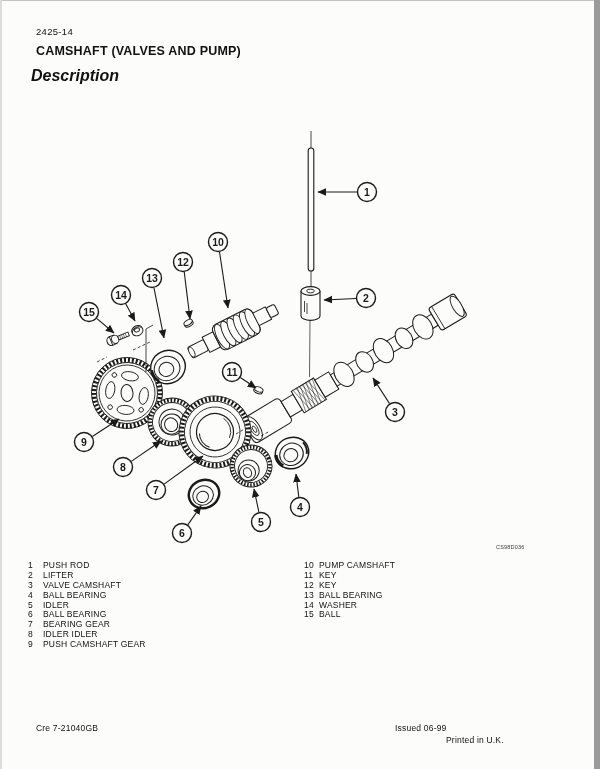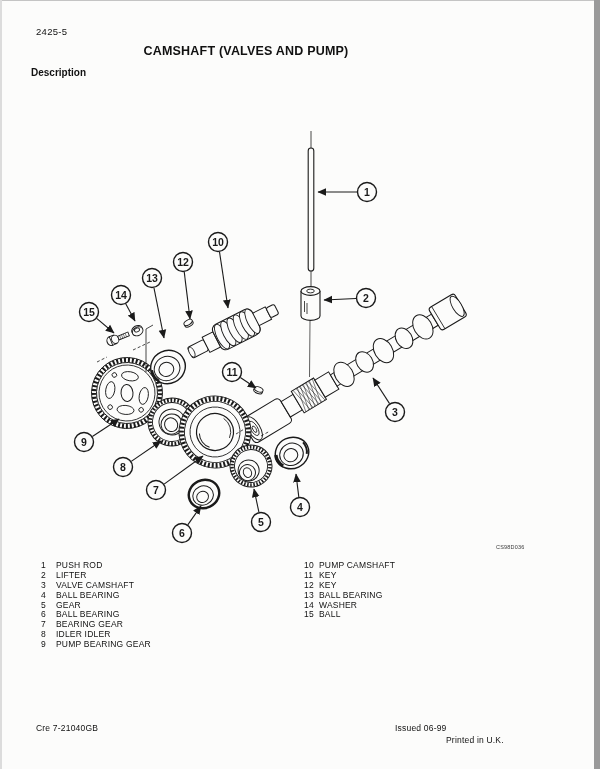--- a/index.html
+++ b/index.html
@@ -8,50 +8,50 @@
     background:#fcfcfb;
     font-family:"Liberation Sans", sans-serif;
     color:#111;
   }
   
   .edge-right{position:absolute;top:0;right:0;width:6px;height:769px;background:#9a9a9a;}
   .edge-left{position:absolute;top:0;left:0;width:2px;height:769px;background:#dcdcdc;}
   .edge-top{position:absolute;top:0;left:0;width:600px;height:1px;background:#c4c4c4;}
 
   .page-number{position:absolute;left:36px;top:26px;font-size:9.5px;letter-spacing:.3px;}
-  .doc-title{position:absolute;left:36px;top:44px;width:420px;text-align:center;
+  .doc-title{position:absolute;left:36px;top:44px;width:420px;text-align:left;
     font-size:12.5px;font-weight:bold;letter-spacing:.2px;}
-  .section-heading{position:absolute;left:31px;top:67px;font-size:10px;font-weight:bold;}
+  .section-heading{position:absolute;left:31px;top:67px;font-size:16px;font-weight:bold;font-style:italic;}
 
   .figure-wrap{position:absolute;left:0;top:0;width:600px;height:769px;}
   svg{position:absolute;left:0;top:0;}
   .ink{stroke:#1a1a1a;fill:none;}
   .part{stroke:#1a1a1a;fill:#fcfcfb;}
 
   .figure-code{position:absolute;left:496px;top:544px;font-size:5.5px;color:#3a3a3a;letter-spacing:.2px;}
 
   .parts-list{position:absolute;top:561px;font-size:8.5px;letter-spacing:.2px;}
   .parts-list .row{height:9.9px;line-height:9.9px;white-space:nowrap;}
   .parts-list .num{display:inline-block;width:15px;}
-  .pl-left{left:41px;}
+  .pl-left{left:28px;}
   .pl-right{left:304px;}
 
   .footer{position:absolute;top:723px;left:0;width:600px;font-size:8.5px;letter-spacing:.2px;}
   .footer .f-left{position:absolute;left:36px;}
   .footer .f-issued{position:absolute;left:395px;}
   .footer .f-printed{position:absolute;left:446px;margin-top:12px;}
 </style>
 </head>
 <body>
 
 <div class="edge-top"></div>
 <div class="edge-left"></div>
 <div class="edge-right"></div>
 
-<div class="page-number">2425-5</div>
+<div class="page-number">2425-14</div>
 <div class="doc-title">CAMSHAFT (VALVES AND PUMP)</div>
 <div class="section-heading">Description</div>
 
 <div class="figure-wrap">
 <svg width="600" height="769" viewBox="0 0 600 769">
   <defs>
     <marker id="arw" markerWidth="9" markerHeight="8" refX="7.5" refY="4" orient="auto">
       <path d="M0,0.5 L8,4 L0,7.5 z" fill="#1a1a1a"></path>
     </marker>
   </defs>
@@ -255,25 +255,25 @@
 </svg>
 </div>
 
 <div class="figure-code">CS98D036</div>
 
 <div class="parts-list pl-left" id="plist-left">
     <div class="row"><span class="num">1</span><span>PUSH ROD</span></div>
     <div class="row"><span class="num">2</span><span>LIFTER</span></div>
     <div class="row"><span class="num">3</span><span>VALVE CAMSHAFT</span></div>
     <div class="row"><span class="num">4</span><span>BALL BEARING</span></div>
-    <div class="row"><span class="num">5</span><span>GEAR</span></div>
+    <div class="row"><span class="num">5</span><span>IDLER</span></div>
     <div class="row"><span class="num">6</span><span>BALL BEARING</span></div>
     <div class="row"><span class="num">7</span><span>BEARING GEAR</span></div>
     <div class="row"><span class="num">8</span><span>IDLER IDLER</span></div>
-    <div class="row"><span class="num">9</span><span>PUMP BEARING GEAR</span></div>
+    <div class="row"><span class="num">9</span><span>PUSH CAMSHAFT GEAR</span></div>
   </div>
 <div class="parts-list pl-right" id="plist-right">
     <div class="row"><span class="num">10</span><span>PUMP CAMSHAFT</span></div>
     <div class="row"><span class="num">11</span><span>KEY</span></div>
     <div class="row"><span class="num">12</span><span>KEY</span></div>
     <div class="row"><span class="num">13</span><span>BALL BEARING</span></div>
     <div class="row"><span class="num">14</span><span>WASHER</span></div>
     <div class="row"><span class="num">15</span><span>BALL</span></div>
   </div>
 

